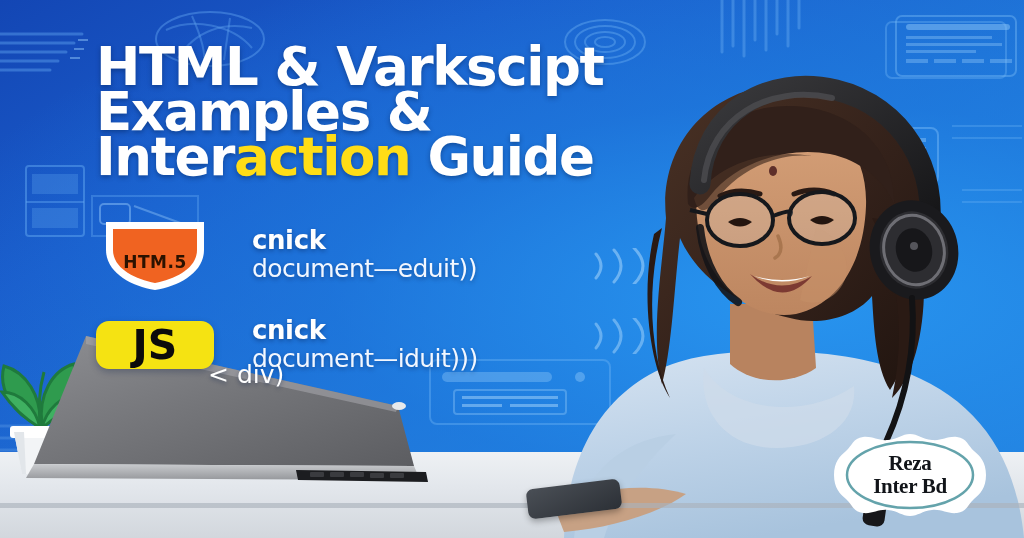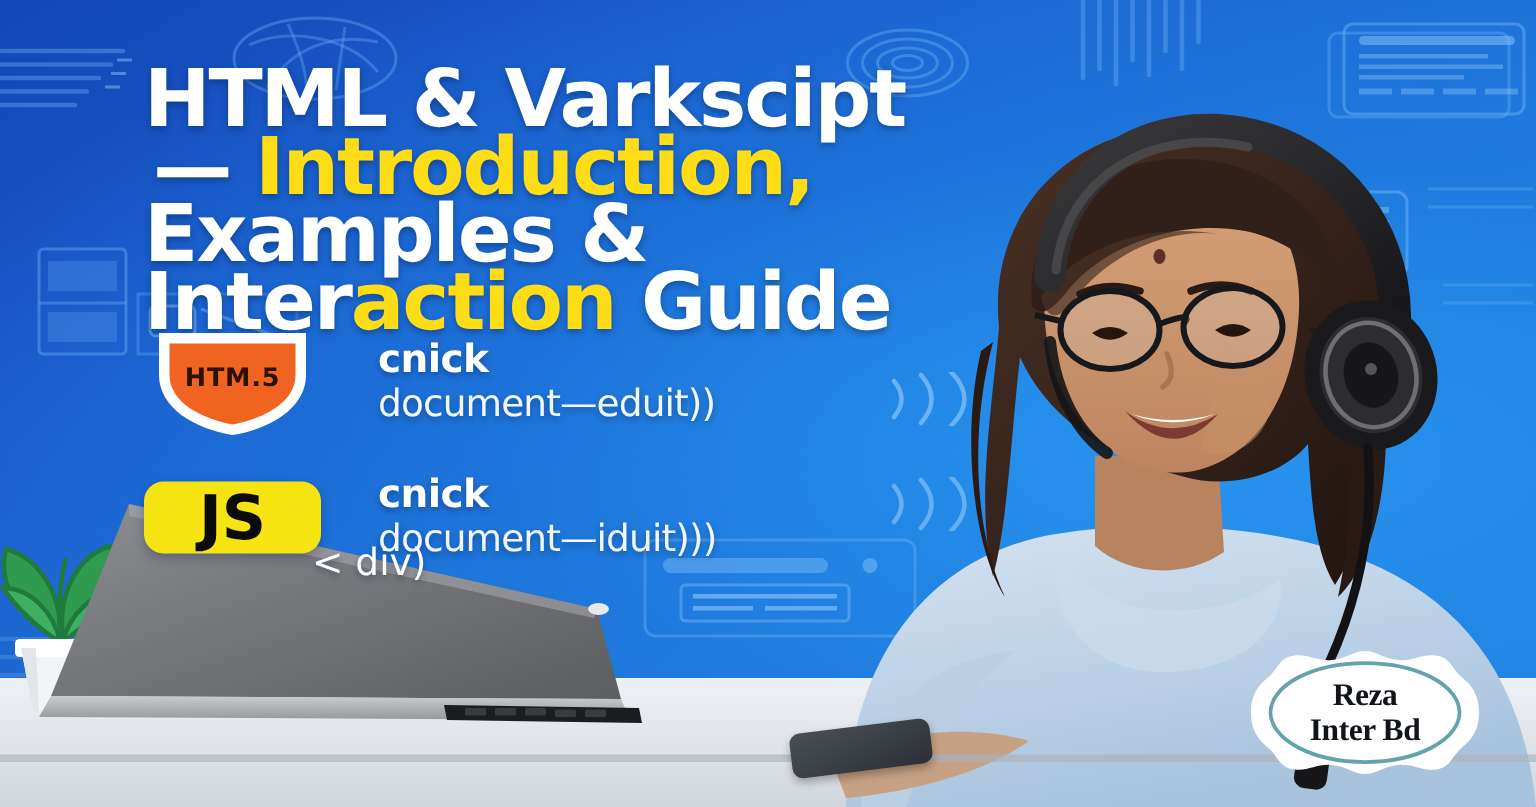--- a/index.html
+++ b/index.html
@@ -45,21 +45,21 @@
   
   .badges { position:absolute; left:96px; top:218px; z-index:6; }
   .brow { display:flex; align-items:center; height:74px; }
   .brow + .brow { margin-top:6px; }
 
   .shield-wrap {
     width:118px; height:78px; position:relative; flex:0 0 118px;
     display:flex; align-items:center; justify-content:center;
   }
   .shield-txt {
-    position:absolute; top:26px; left:0; width:118px; text-align:center;
+    position:absolute; top:36px; left:0; width:118px; text-align:center;
     font-family:"DejaVu Sans", sans-serif;
     font-weight:800; font-size:17px; letter-spacing:.5px;
     color:#2b1200;
   }
 
   .js-badge {
     width:118px; height:48px; flex:0 0 118px;
     background:#f5e312;
     border-radius:13px;
     display:flex; align-items:center; justify-content:center;
@@ -266,24 +266,20 @@
       <g stroke="#8cc6f8" stroke-opacity=".22" stroke-width="3" stroke-linecap="round">
         <line x1="0" y1="6" x2="96" y2="6"></line>
         <line x1="0" y1="18" x2="78" y2="18"></line>
         <line x1="0" y1="30" x2="60" y2="30"></line>
       </g>
     </svg>
   </div>
 
   <div class="title-block">
     <div class="tline">HTML &amp; Varkscipt</div>
-    <div class="tline l2">
-      <span class="dash">—</span>
-      <span class="hl">Introduction,</span>
-    </div>
     <div class="tline">Examples &amp;</div>
     <div class="tline">
       <span>Inter</span><span class="hl">action</span>
       <span>Guide</span>
     </div>
   </div>
 
   <div class="badges">
 
     <div class="brow">

